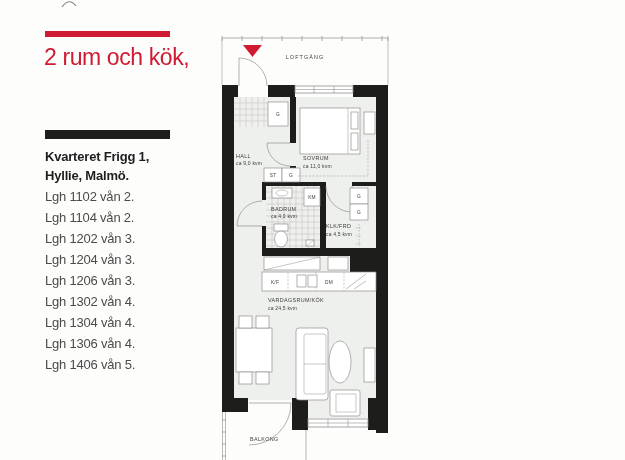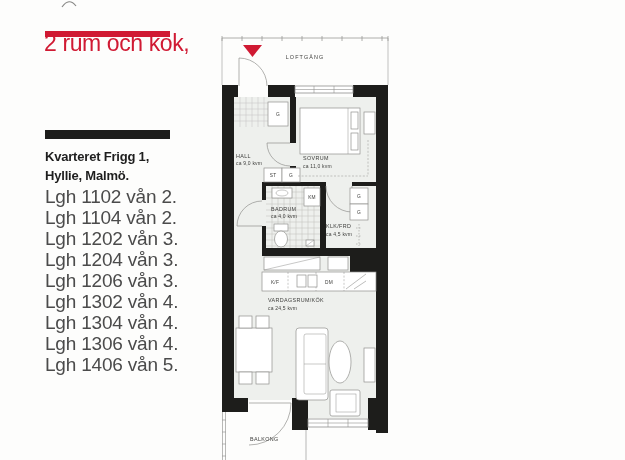--- a/index.html
+++ b/index.html
@@ -6,32 +6,32 @@
   body{
     width:625px;height:460px;
     background:#fdfdfc;
     font-family:"Liberation Sans", sans-serif;
     position:relative;overflow:hidden;
     -webkit-font-smoothing:antialiased;
   }
   .left-panel{position:absolute;left:0;top:0;width:218px;height:460px;}
   .accent-bar{position:absolute;left:45px;top:31px;width:125px;height:6px;}
   .title{
-    position:absolute;left:44px;top:28px;width:170px;
+    position:absolute;left:44px;top:42px;width:170px;
     font-size:23px;line-height:30px;letter-spacing:-0.4px;
     font-weight:400;
   }
   .divider-bar{position:absolute;left:45px;top:130px;width:125px;height:9px;background:#1d1d1b;}
   .address{
     position:absolute;left:45px;top:147px;width:170px;
     font-size:13px;line-height:19px;font-weight:bold;color:#1e1e1e;letter-spacing:-0.2px;
   }
   .apartment-list{
     position:absolute;left:45px;top:186px;width:170px;
-    font-size:19px;line-height:21px;color:#4b4b4b;letter-spacing:-0.2px;
+    font-size:13px;line-height:21px;color:#4b4b4b;letter-spacing:-0.2px;
   }
   .apartment-list div{height:21px;}
   .floorplan{position:absolute;left:218px;top:0;width:175px;height:460px;}
   svg text{
     font-family:"Liberation Sans", sans-serif;
     fill:#3e3e3c;
   }
   .room-label{font-size:5.4px;letter-spacing:0.35px;}
   .area-label{font-size:5px;letter-spacing:0.2px;}
   .box-label{font-size:4.8px;letter-spacing:0.2px;}

